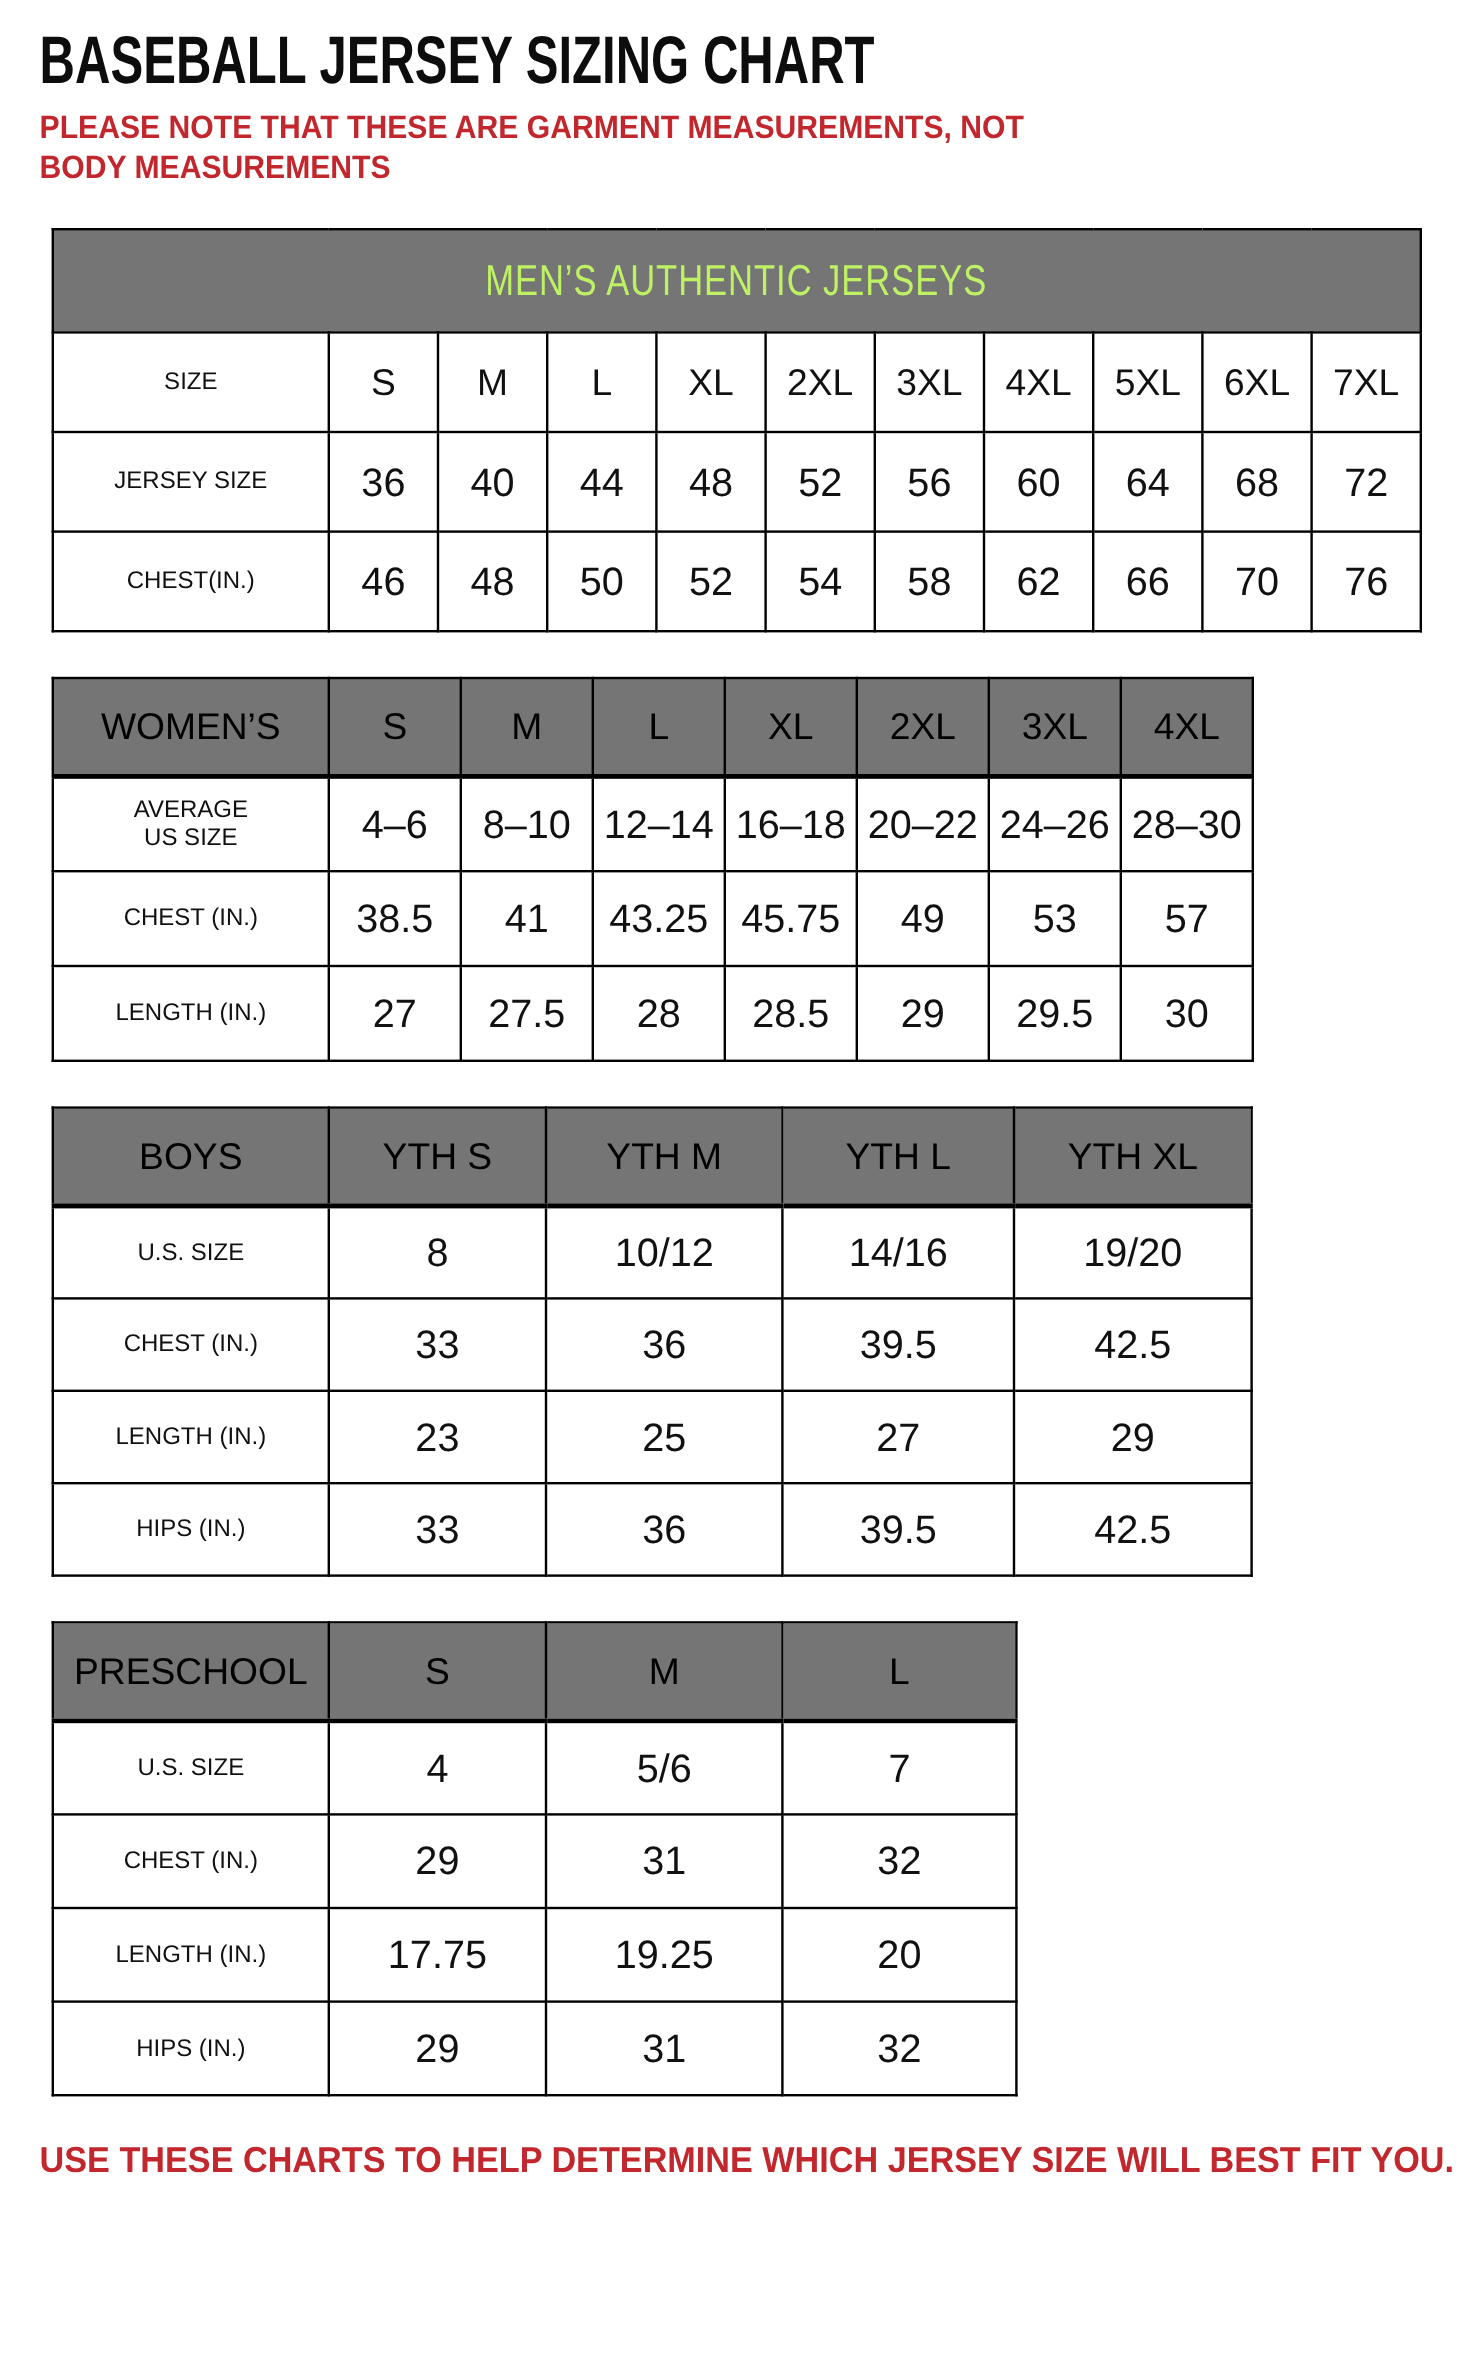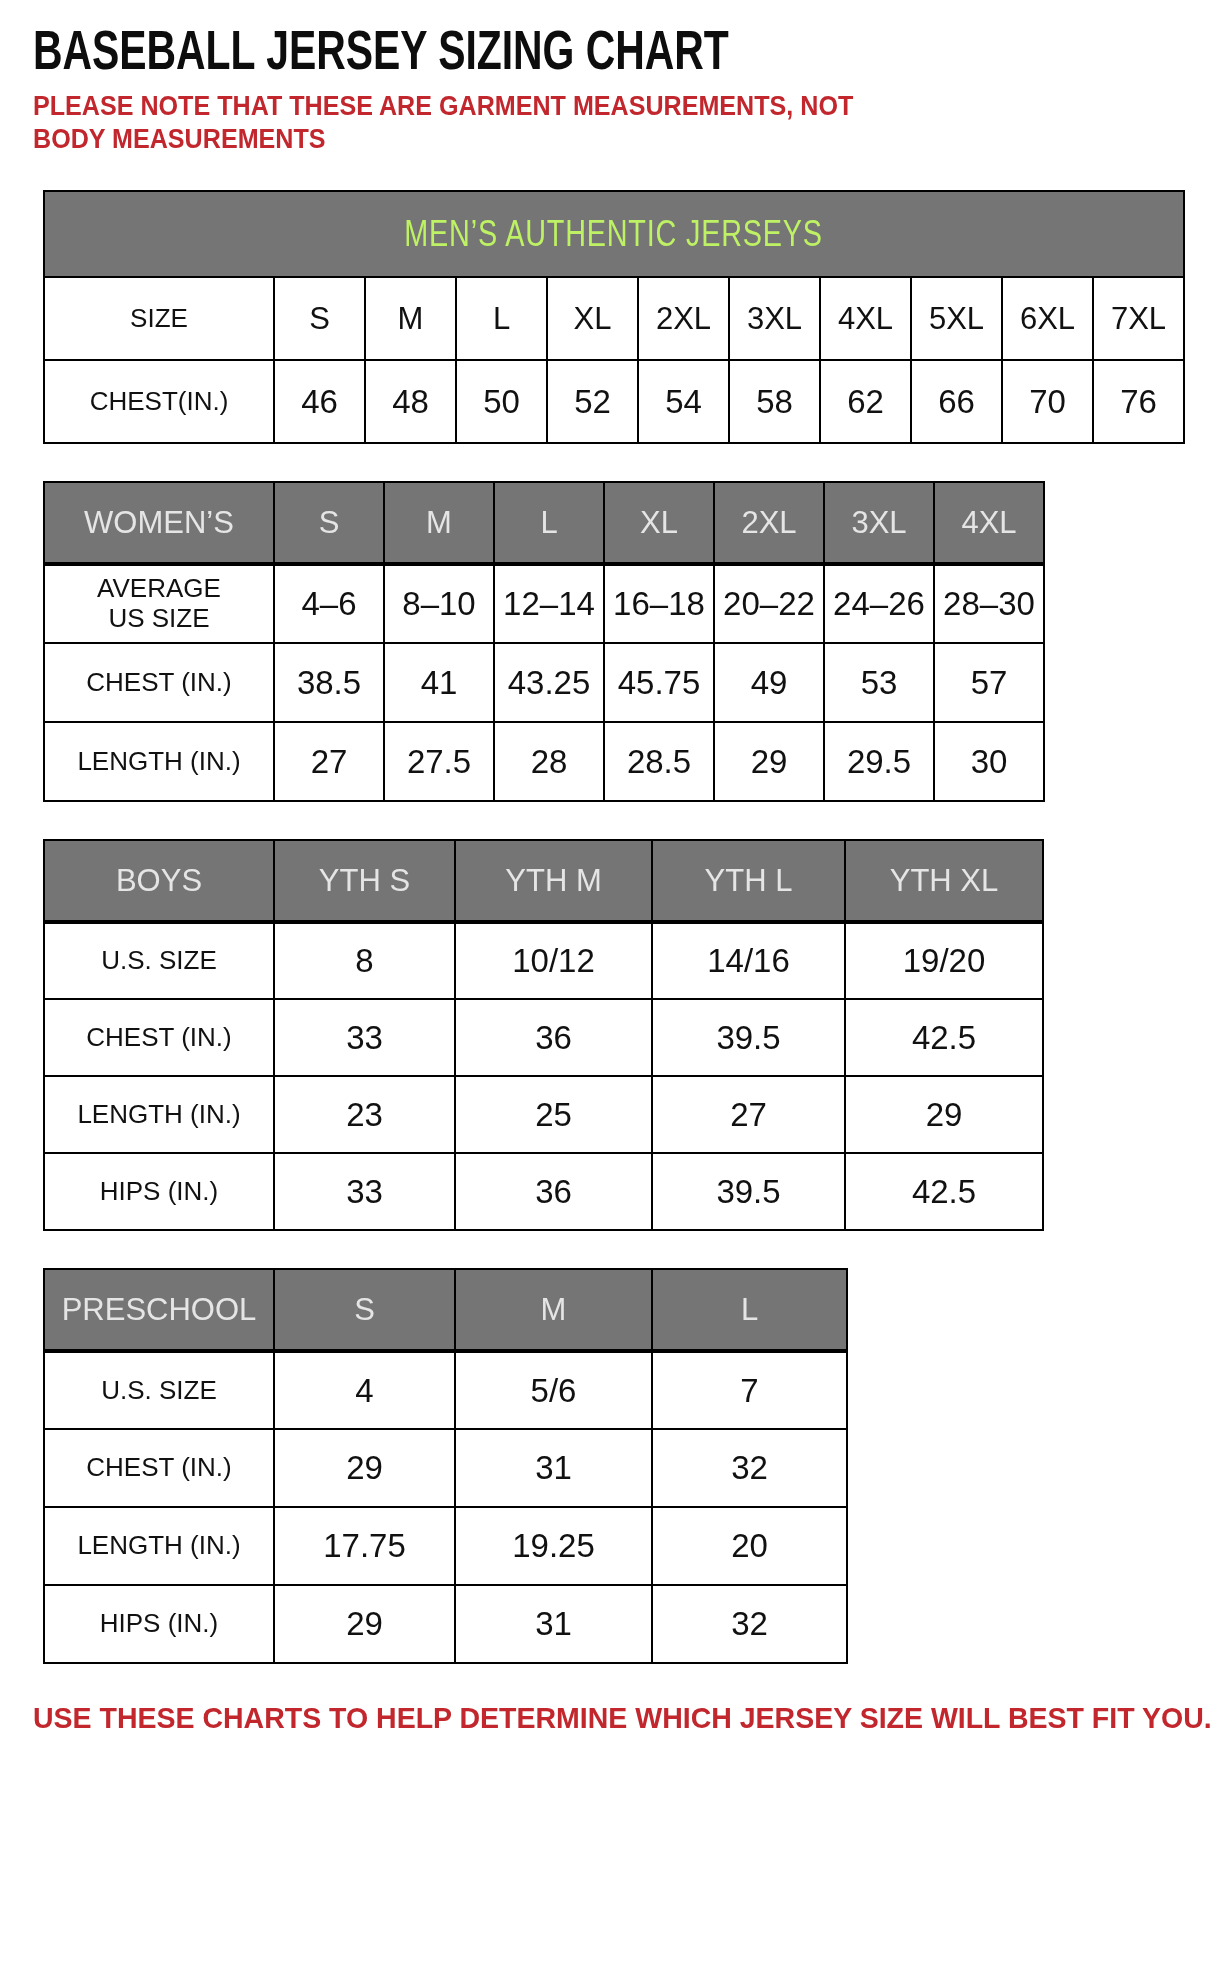--- a/index.html
+++ b/index.html
@@ -63,32 +63,32 @@
     font-size: 36px;
     font-weight: normal;
     letter-spacing: 1px;
     transform: scaleX(0.8);
     transform-origin: center center;
     white-space: nowrap;
   }
   
   tr.gray-header th {
     background: #757575;
-    color: #e5e5e5;
+    color: #000000;
     font-weight: normal;
     font-size: 31px;
     height: 82px;
     border-bottom: 4px solid #000;
   }
   tr.gray-header th + th { border-left: 2px solid #ededed; }
 
   
   table.sizing tbody th.row-label {
     font-weight: normal;
-    font-size: 26px;
+    font-size: 20px;
     background: #fff;
     white-space: pre-line;
     line-height: 1.15;
     border-radius: 22px;
   }
   table.sizing tbody td {
     font-size: 33px;
     background: #fff;
   }
   table.mens tbody th.row-label, table.mens tbody td { height: 83px; }
@@ -154,20 +154,33 @@
           <td>L</td>
           <td>XL</td>
           <td>2XL</td>
           <td>3XL</td>
           <td>4XL</td>
           <td>5XL</td>
           <td>6XL</td>
           <td>7XL</td>
         </tr>
         <tr>
+          <th class="row-label">JERSEY SIZE</th>
+          <td>36</td>
+          <td>40</td>
+          <td>44</td>
+          <td>48</td>
+          <td>52</td>
+          <td>56</td>
+          <td>60</td>
+          <td>64</td>
+          <td>68</td>
+          <td>72</td>
+        </tr>
+        <tr>
           <th class="row-label">CHEST(IN.)</th>
           <td>46</td>
           <td>48</td>
           <td>50</td>
           <td>52</td>
           <td>54</td>
           <td>58</td>
           <td>62</td>
           <td>66</td>
           <td>70</td>

